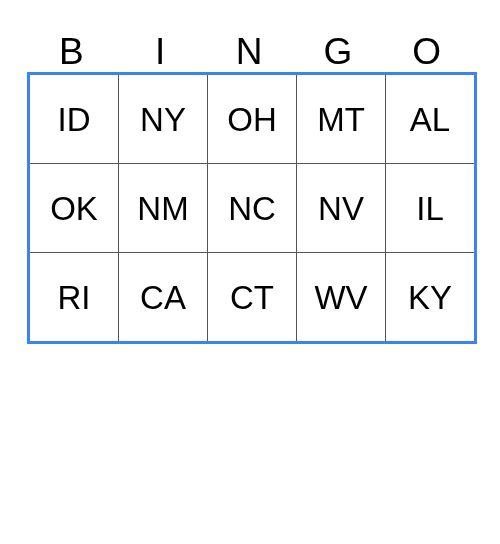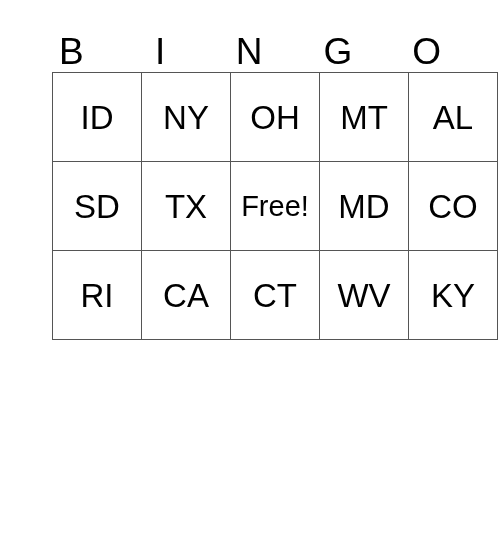--- a/index.html
+++ b/index.html
@@ -41,22 +41,21 @@
     letter-spacing: 0;
     padding-bottom: 2px;
     box-sizing: border-box;
   }
 
   
   #bingo-grid {
     width: 444px;
     border-collapse: collapse;
     table-layout: fixed;
-    border: 1px solid #3b82f6;
-    margin-left: 25px;
+    border: 3px solid #3b82f6;
   }
   #bingo-grid td {
     width: 88px;
     height: 88px;
     border: 1px solid #555555;
     text-align: center;
     vertical-align: middle;
     font-size: 33px;
     line-height: 1;
     font-weight: 400;
@@ -86,25 +85,25 @@
   <table id="bingo-grid">
     <tbody>
       <tr>
         <td>ID</td>
         <td>NY</td>
         <td>OH</td>
         <td>MT</td>
         <td>AL</td>
       </tr>
       <tr>
-        <td>SD</td>
-        <td>TX</td>
-        <td class="free-cell">Free!</td>
-        <td>MD</td>
-        <td>CO</td>
+        <td>OK</td>
+        <td>NM</td>
+        <td>NC</td>
+        <td>NV</td>
+        <td>IL</td>
       </tr>
       <tr>
         <td>RI</td>
         <td>CA</td>
         <td>CT</td>
         <td>WV</td>
         <td>KY</td>
       </tr>
     </tbody>
   </table>

